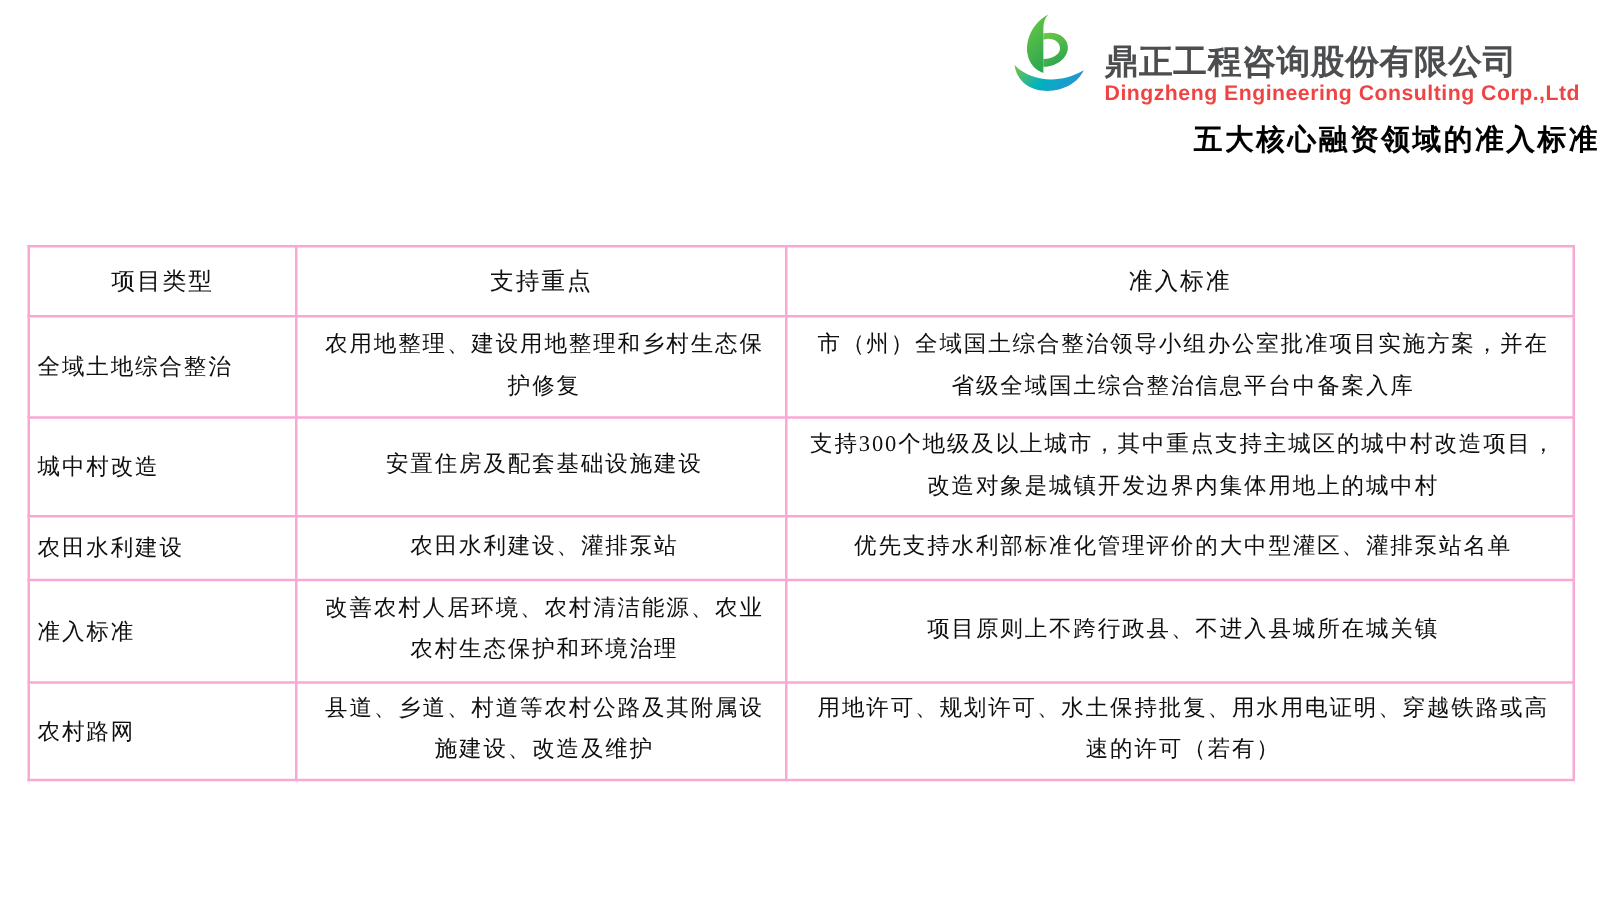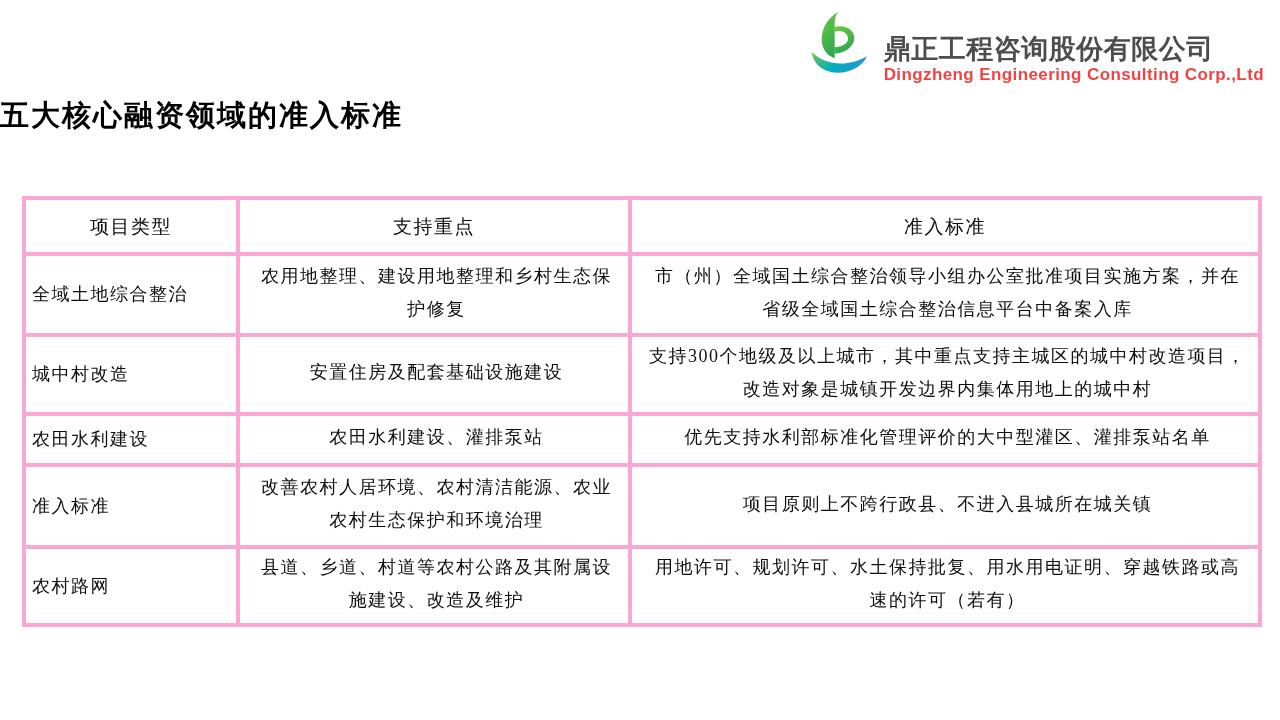--- a/index.html
+++ b/index.html
@@ -19,34 +19,34 @@
   }
   .logo-en {
     font-family: "Liberation Sans", "DejaVu Sans", sans-serif;
     font-size: 17px; line-height: 18px; color: #ef4444;
     letter-spacing: 0.4px; white-space: nowrap; margin-top: 2px; font-weight: bold;
   }
 
   
   .title {
     position: absolute; top: 96px; left: 0; width: 100%;
-    text-align: left; font-size: 29px; font-weight: bold;
+    text-align: right; font-size: 23px; font-weight: bold;
     color: #000; letter-spacing: 2px;
   }
 
   
   .std-table {
     position: absolute; left: 22px; top: 196px; width: 1236px;
     border-collapse: collapse; table-layout: fixed;
   }
   .std-table col.c1 { width: 214px; }
   .std-table col.c2 { width: 392px; }
   .std-table col.c3 { width: 630px; }
   .std-table th, .std-table td {
-    border: 4px solid #f9a8d4;
+    border: 2px solid #f9a8d4;
     font-weight: normal;
     font-size: 18px;
     line-height: 33px;
     letter-spacing: 1.5px;
     color: #0f0f0f;
     vertical-align: middle;
   }
   .std-table th { text-align: center; font-size: 19px; }
   .std-table td.cell-type { text-align: left; padding: 4px 6px; }
   .std-table td.cell-focus, .std-table td.cell-standard {

